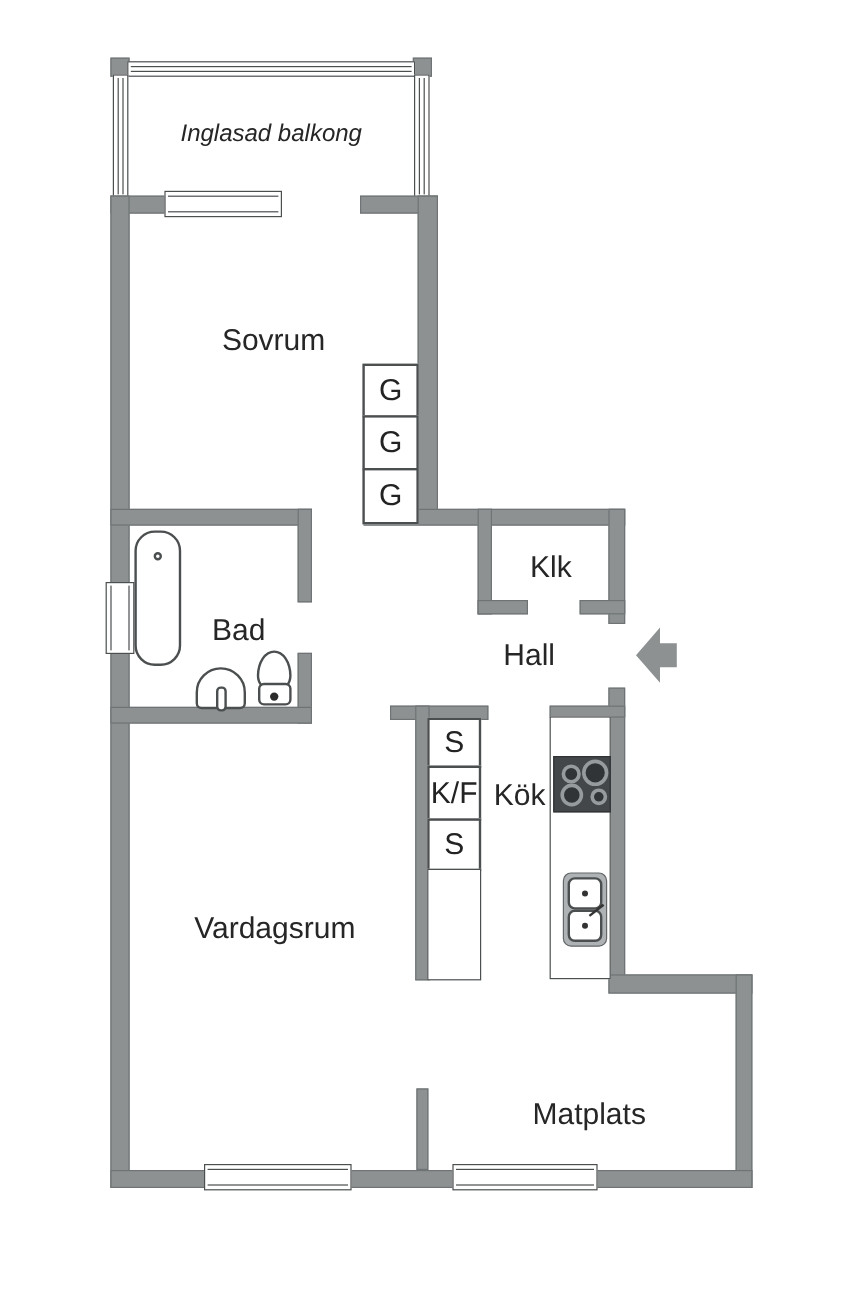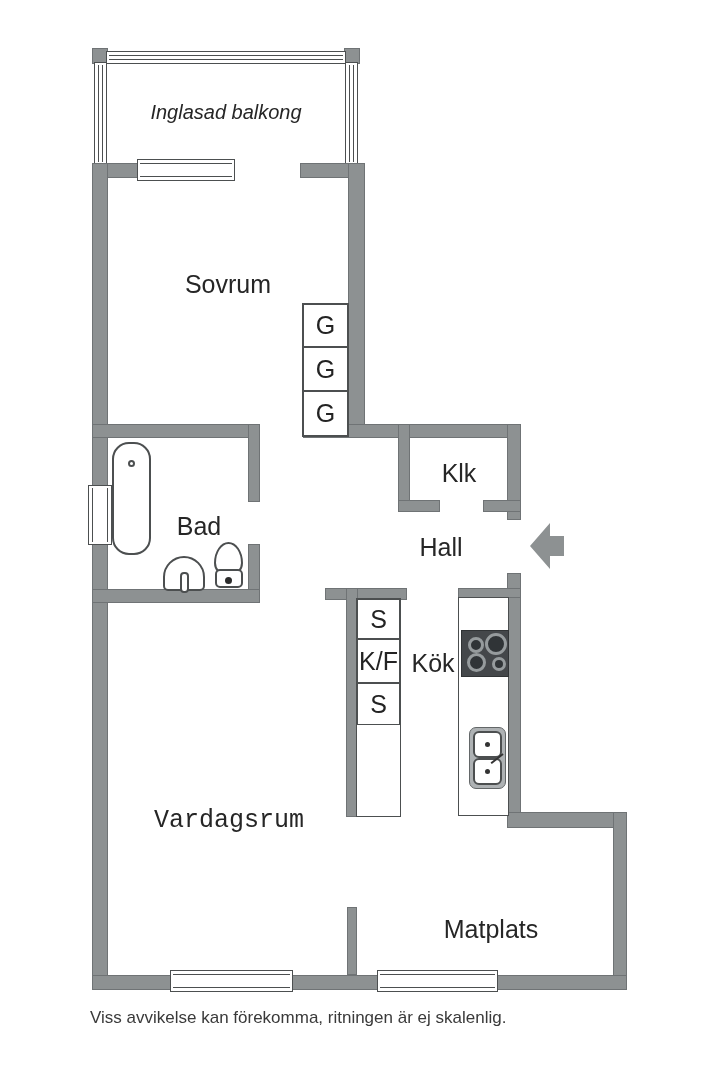--- a/index.html
+++ b/index.html
@@ -111,18 +111,17 @@
   <svg style="left:524px;top:518px;" width="42" height="56" viewBox="0 0 42 56">
     <polygon points="6,28 26,5 26,18 40,18 40,38 26,38 26,51" fill="#8d9192"></polygon>
   </svg>
 
   <div class="lbl" style="left:226px;top:112px;font-size:20px;font-style:italic;">Inglasad balkong</div>
   <div class="lbl" style="left:228px;top:284px;text-align:center;">Sovrum</div>
   <div class="lbl" style="left:199px;top:526px;">Bad</div>
   <div class="lbl" style="left:459px;top:473px;text-align:right;">Klk</div>
   <div class="lbl" style="left:441px;top:547px;">Hall</div>
   <div class="lbl" style="left:433px;top:663px;">Kök</div>
-  <div class="lbl" style="left:229px;top:820px;font-family:Liberation Mono, monospace;">Vardagsrum</div>
+  <div class="lbl" style="left:229px;top:774px;">Vardagsrum</div>
   <div class="lbl" style="left:491px;top:929px;">Matplats</div>
 
-  <div class="disclaimer">Viss avvikelse kan förekomma, ritningen är ej skalenlig.</div>
 
 </div>
 
 </body></html>

